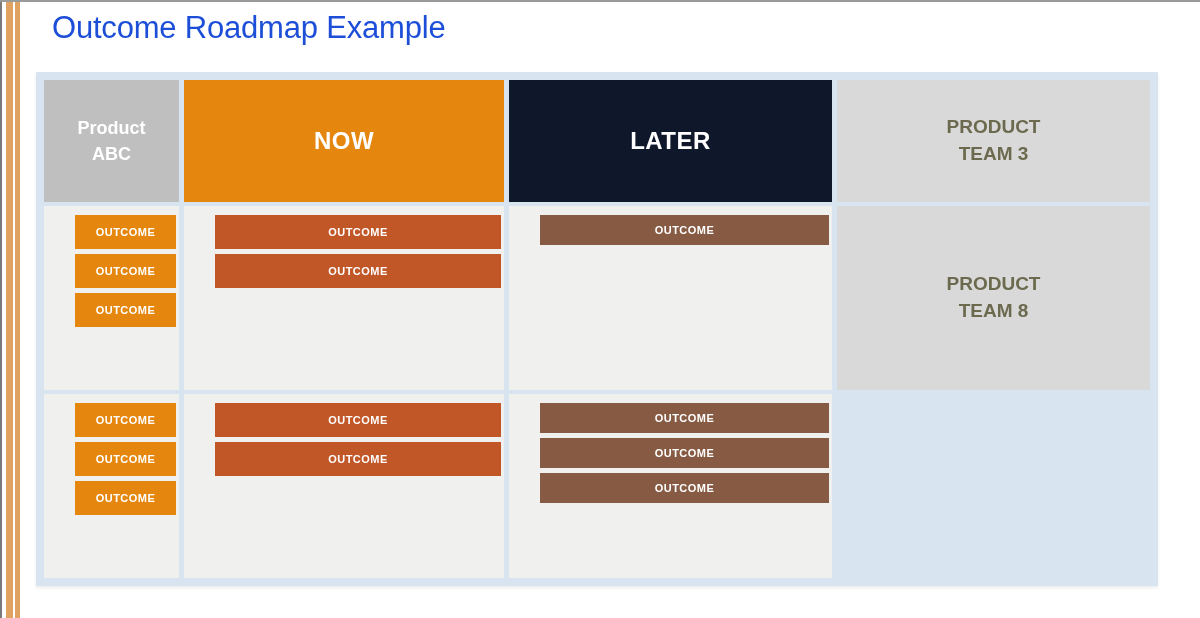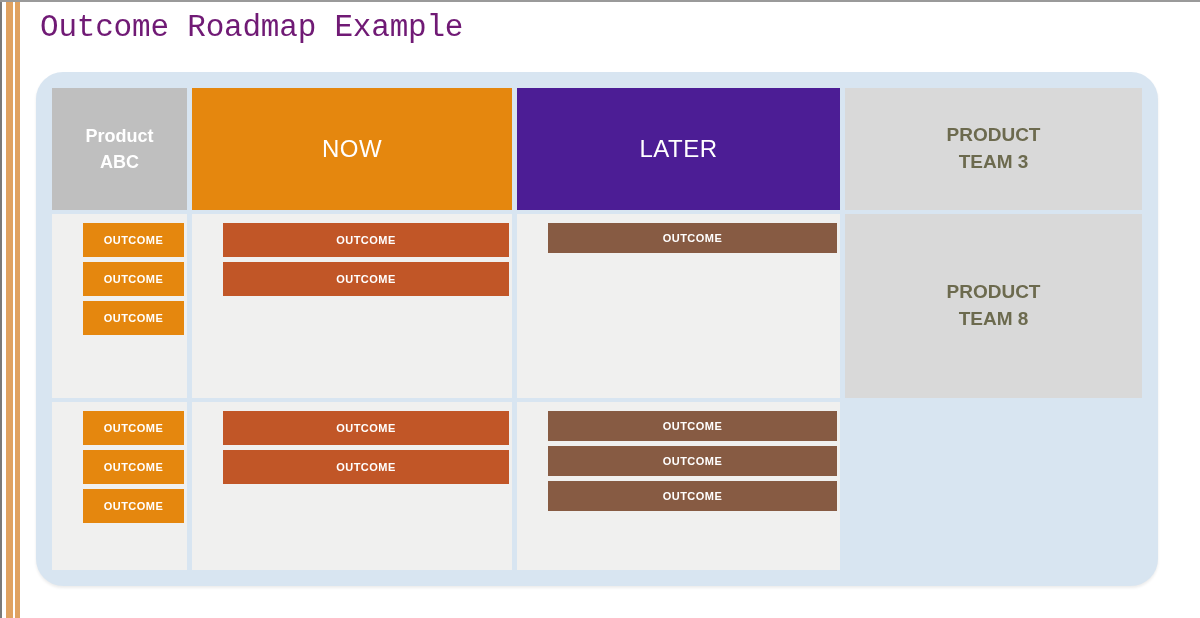--- a/index.html
+++ b/index.html
@@ -10,44 +10,43 @@
     position:relative;
     overflow:hidden;
     border-top:2px solid #9a9a9a;
   }
   
   .edge-darkline { position:absolute; left:0; top:0; width:2px; height:618px; background:#7a7a7a; }
   .edge-stripe-a { position:absolute; left:6px;  top:0; width:7px; height:618px; background:#e0a261; }
   .edge-stripe-b { position:absolute; left:15px; top:0; width:5px; height:618px; background:#e0a261; }
 
   .slide-title {
-    position:absolute; left:40px; top:8px;
-    font-size:31px; font-weight:400; color:#701a75; letter-spacing:-0.2px;font-family:Liberation Mono, monospace;
+    position:absolute; left:52px; top:8px;
+    font-size:31px; font-weight:400; color:#1d4ed8; letter-spacing:-0.2px;
   }
 
   .roadmap {
     position:absolute; left:36px; top:70px;
     width:1122px; height:514px;
     background:#d8e5f1;
-    padding:16px;
+    padding:8px;
     display:grid;
     grid-template-columns:135px 320px 323px 1fr;
     grid-template-rows:122px 184px 1fr;
     column-gap:5px; row-gap:4px;
     box-shadow:0 2px 3px rgba(0,0,0,0.08);
-    border-radius:27px;
   }
   .cell { display:flex; align-items:center; justify-content:center; }
 
   .corner-cell { background:#bfbfbf; color:#ffffff; font-weight:700; font-size:18px;
                  text-align:center; line-height:1.45; flex-direction:column; }
-  .head-cell   { color:#ffffff; font-size:24px; font-weight:400; letter-spacing:0.5px; }
+  .head-cell   { color:#ffffff; font-size:24px; font-weight:700; letter-spacing:0.5px; }
   .head-now    { background:#e5870e; }
   .head-next   { background:#c15627; }
-  .head-later  { background:#4c1d95; }
+  .head-later  { background:#0f172a; }
 
   .team-cell { background:#d9d9d9; color:#6c6a4e; font-weight:700; font-size:19px;
                text-align:center; line-height:1.4; flex-direction:column; }
 
   .outcome-cell { background:#f0f0ef; display:block; padding:9px 3px 0 3px; }
   .bar {
     height:34px; margin-bottom:5px;
     display:flex; align-items:center; justify-content:center;
     color:#ffffff; font-size:11px; font-weight:700; letter-spacing:0.5px;margin-left:28px;
   }

